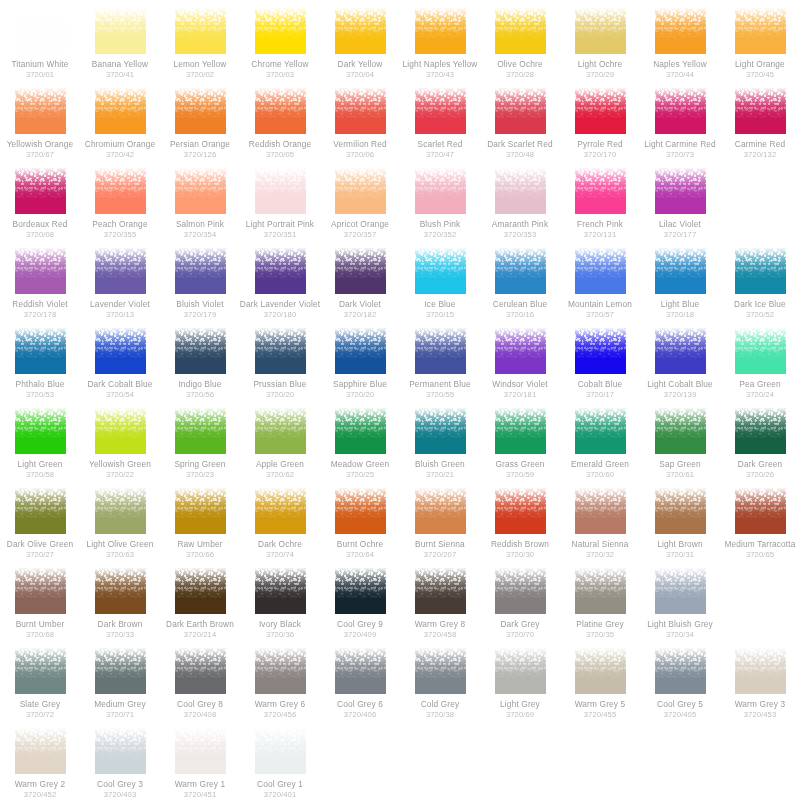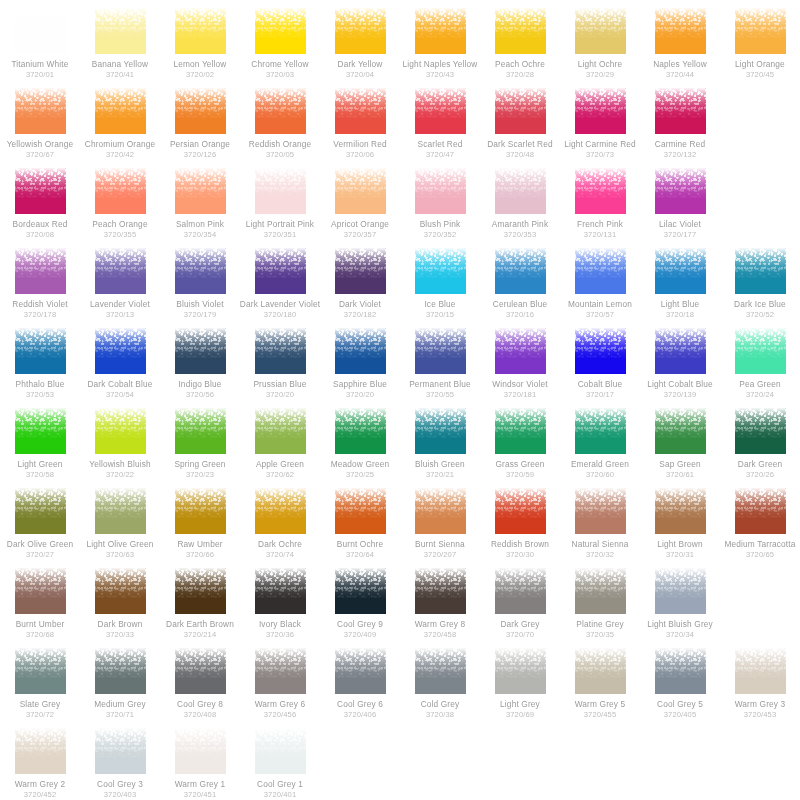--- a/index.html
+++ b/index.html
@@ -190,21 +190,21 @@
           <span class="swatch-code">3720/43</span>
         </div>
       </div>
       <div class="swatch-cell">
         <div class="swatch-chip">
           <div class="chip-base" style="background: rgb(244, 202, 18);"></div>
           <div class="chip-veil"></div>
           <div class="chip-fade"></div>
         </div>
         <div class="swatch-labels">
-          <span class="swatch-name">Peach Ochre</span>
+          <span class="swatch-name">Olive Ochre</span>
           <span class="swatch-code">3720/28</span>
         </div>
       </div>
       <div class="swatch-cell">
         <div class="swatch-chip">
           <div class="chip-base" style="background: rgb(227, 201, 105);"></div>
           <div class="chip-veil"></div>
           <div class="chip-fade"></div>
         </div>
         <div class="swatch-labels">
@@ -308,20 +308,31 @@
           <div class="chip-veil"></div>
           <div class="chip-fade"></div>
         </div>
         <div class="swatch-labels">
           <span class="swatch-name">Dark Scarlet Red</span>
           <span class="swatch-code">3720/48</span>
         </div>
       </div>
       <div class="swatch-cell">
         <div class="swatch-chip">
+          <div class="chip-base" style="background: rgb(226, 26, 60);"></div>
+          <div class="chip-veil"></div>
+          <div class="chip-fade"></div>
+        </div>
+        <div class="swatch-labels">
+          <span class="swatch-name">Pyrrole Red</span>
+          <span class="swatch-code">3720/170</span>
+        </div>
+      </div>
+      <div class="swatch-cell">
+        <div class="swatch-chip">
           <div class="chip-base" style="background: rgb(209, 22, 101);"></div>
           <div class="chip-veil"></div>
           <div class="chip-fade"></div>
         </div>
         <div class="swatch-labels">
           <span class="swatch-name">Light Carmine Red</span>
           <span class="swatch-code">3720/73</span>
         </div>
       </div>
       <div class="swatch-cell">
@@ -673,21 +684,21 @@
           <span class="swatch-code">3720/58</span>
         </div>
       </div>
       <div class="swatch-cell">
         <div class="swatch-chip">
           <div class="chip-base" style="background: rgb(194, 224, 25);"></div>
           <div class="chip-veil"></div>
           <div class="chip-fade"></div>
         </div>
         <div class="swatch-labels">
-          <span class="swatch-name">Yellowish Bluish</span>
+          <span class="swatch-name">Yellowish Green</span>
           <span class="swatch-code">3720/22</span>
         </div>
       </div>
       <div class="swatch-cell">
         <div class="swatch-chip">
           <div class="chip-base" style="background: rgb(90, 181, 32);"></div>
           <div class="chip-veil"></div>
           <div class="chip-fade"></div>
         </div>
         <div class="swatch-labels">

